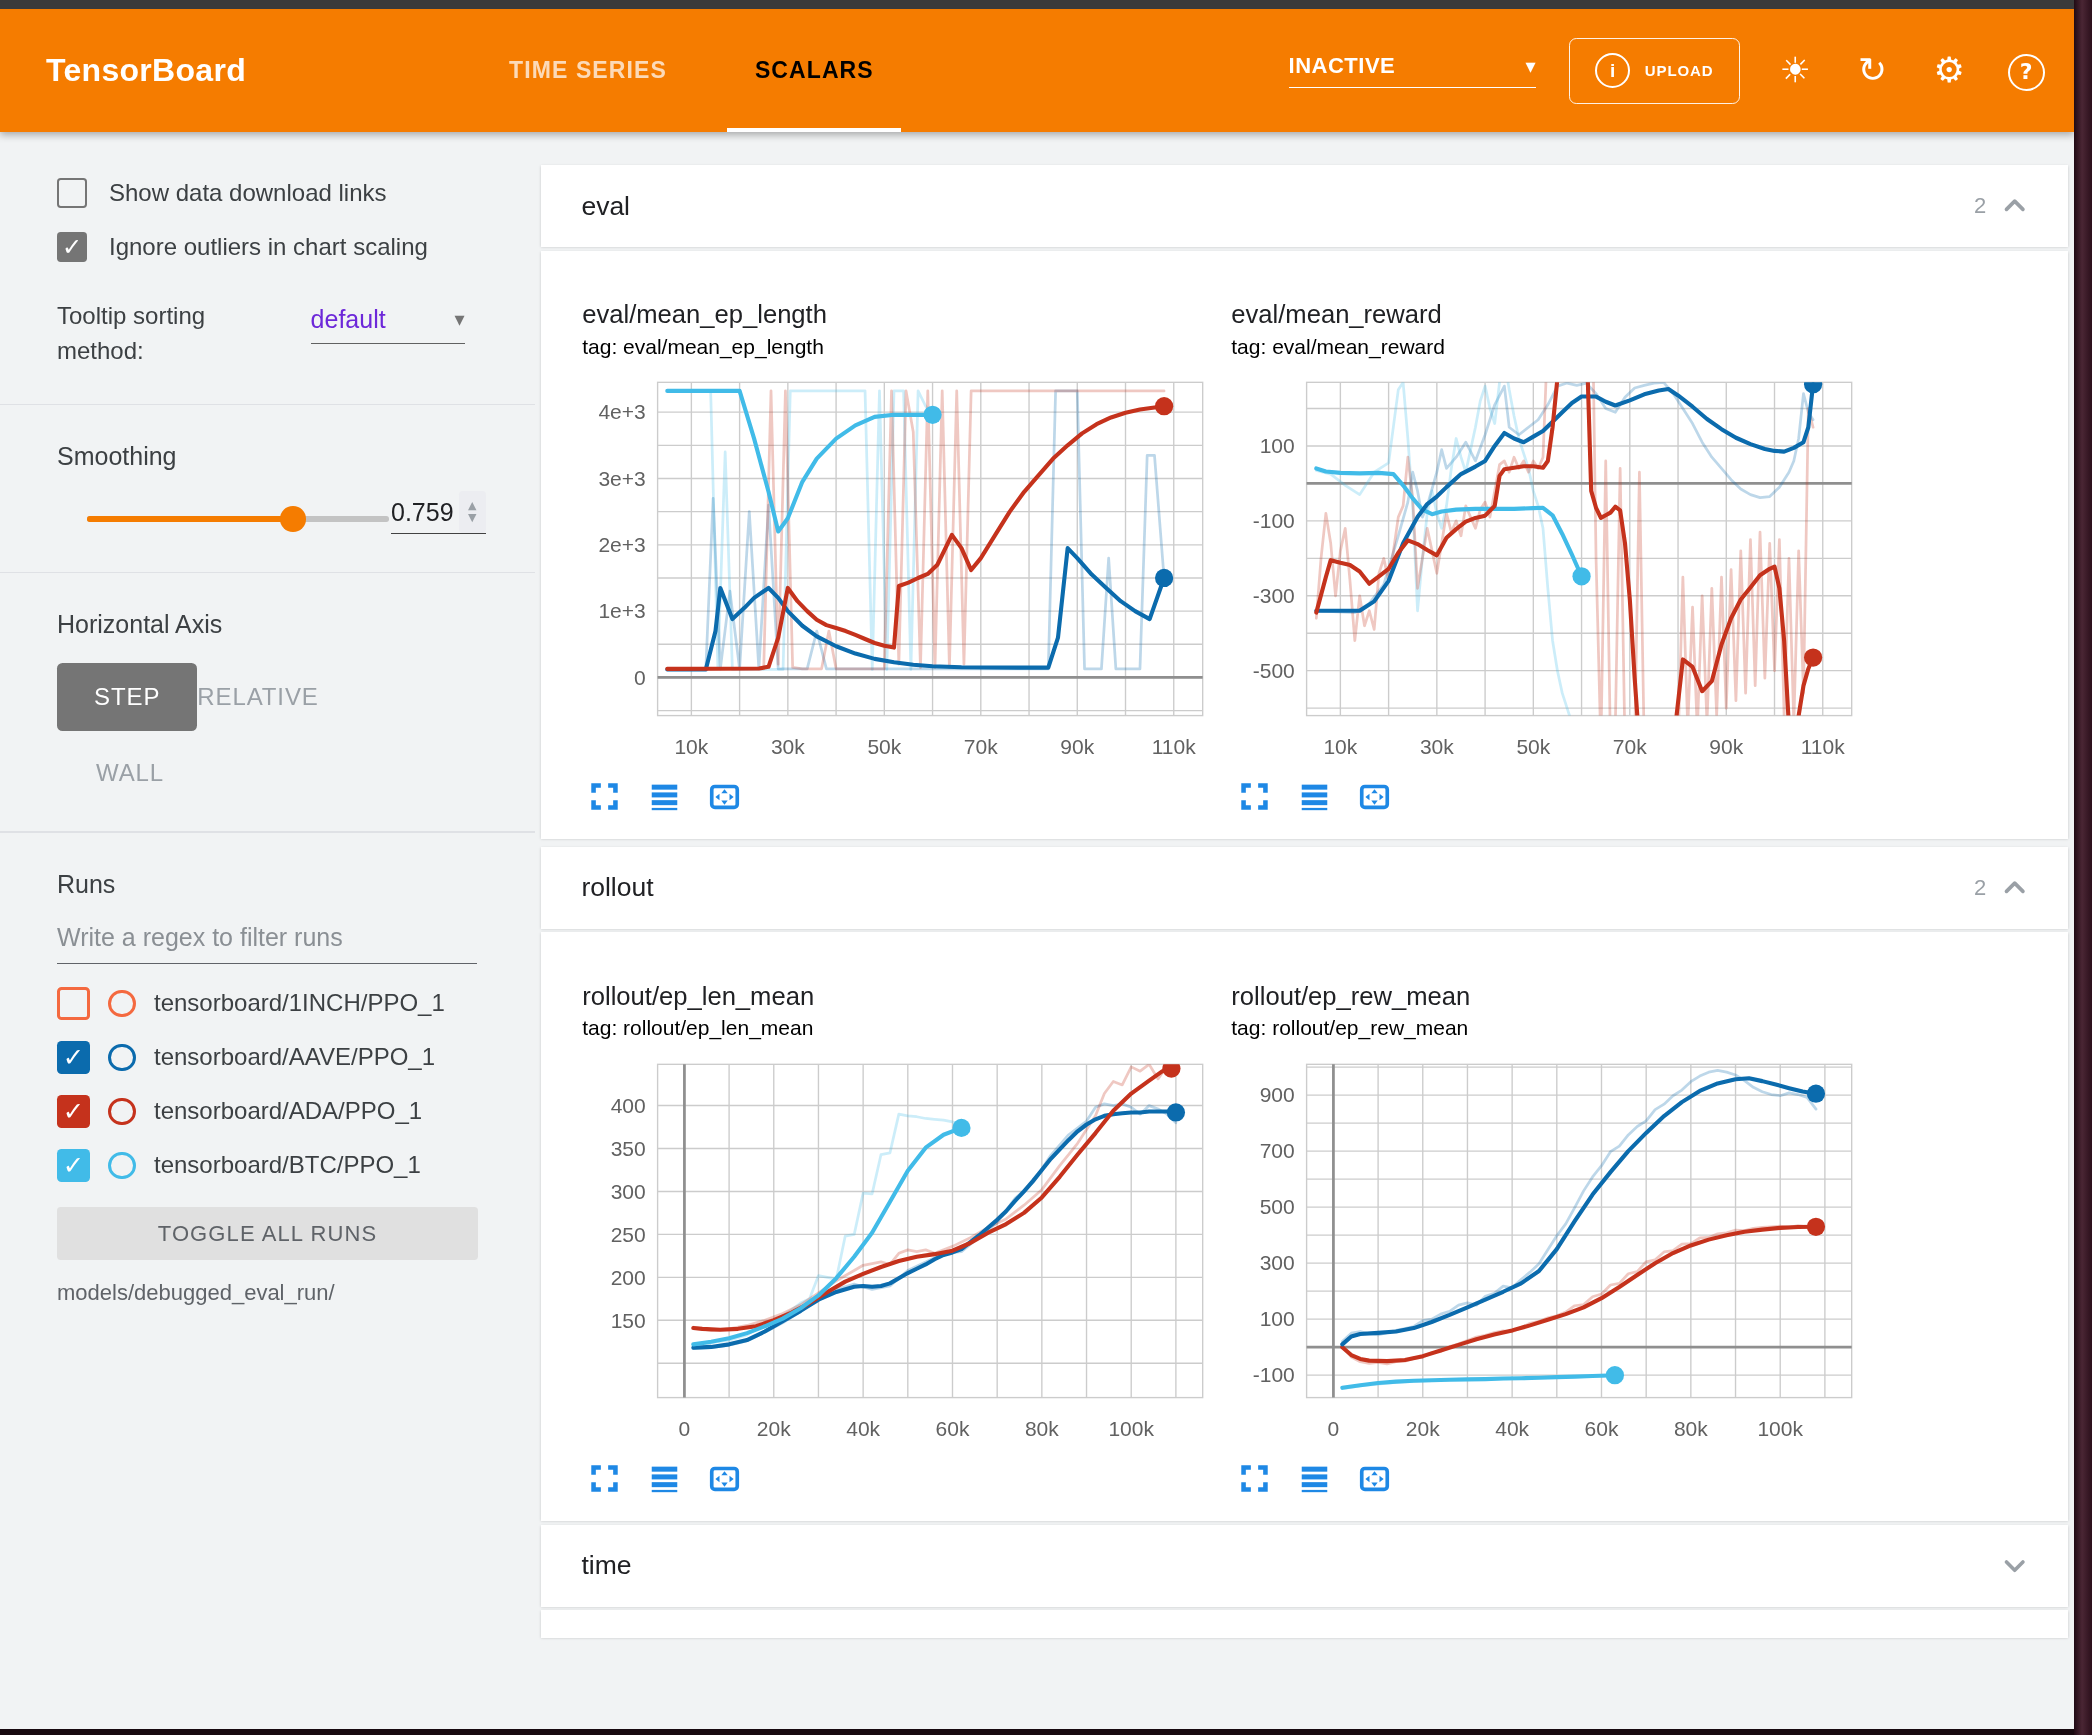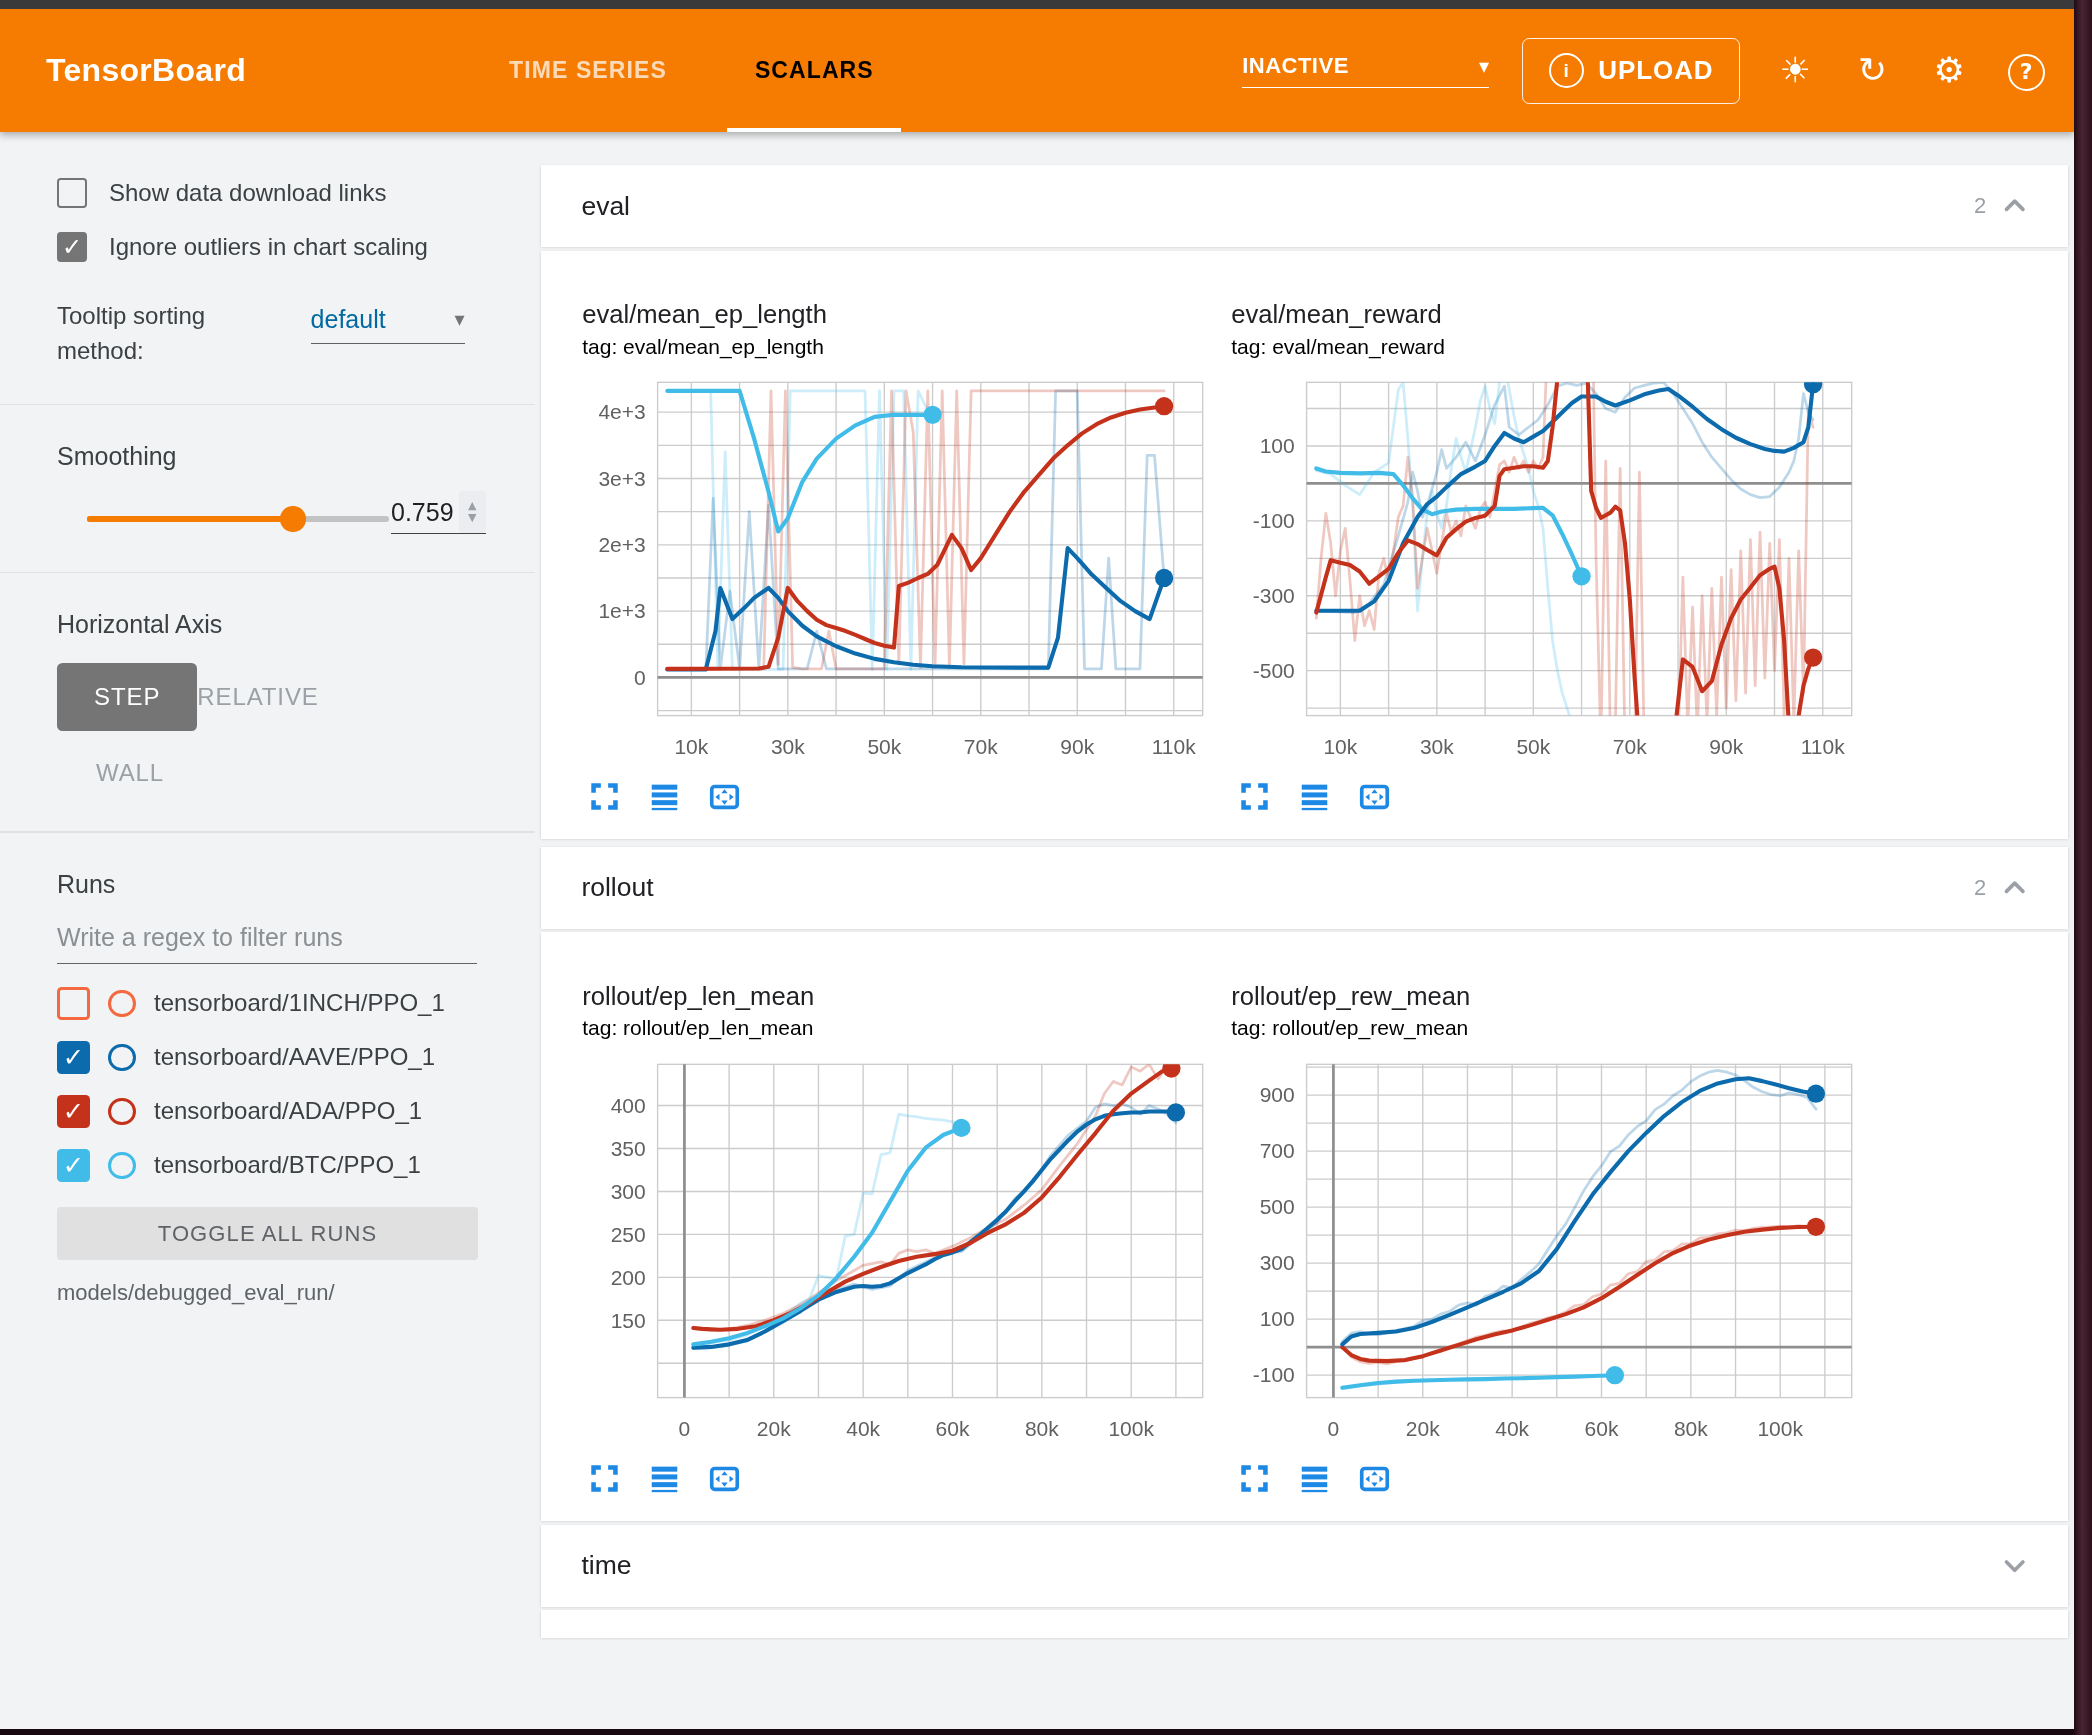--- a/index.html
+++ b/index.html
@@ -21,39 +21,39 @@
     color:rgba(255,255,255,.72);position:relative;cursor:pointer;}
   .tab.active{color:#000000;}
   .tab.active::after{content:"";position:absolute;left:16.4px;right:16.4px;bottom:0;height:3.7px;background:#fff;}
   .appbar-right{margin-left:auto;display:flex;align-items:center;gap:33px;margin-right:25.6px;}
   .status-select{display:flex;align-items:center;width:247px;border-bottom:1.8px solid #fff;
     padding-bottom:7.3px;justify-content:space-between;cursor:pointer;}
   .status-select .val{font-size:22px;font-weight:700;letter-spacing:0.5px;}
   .caret{font-size:20px;line-height:1;font-family:"DejaVu Sans",sans-serif;}
   .upload-btn{display:flex;align-items:center;gap:14.6px;border:1.8px solid rgba(255,255,255,.9);border-radius:7.3px;
     padding:14.6px 25.6px;cursor:pointer;}
-  .upload-btn .label{font-size:26px;font-weight:700;letter-spacing:0.9px;}
+  .upload-btn .label{font-size:15px;font-weight:700;letter-spacing:0.9px;}
   .circ-icon{display:inline-flex;align-items:center;justify-content:center;width:31px;height:31px;
     border:2.3px solid #fff;border-radius:50%;font-size:19px;font-weight:700;}
   .glyph-btn{font-family:"DejaVu Sans",sans-serif;font-size:35px;line-height:1;cursor:pointer;width:44px;text-align:center;}
 
   
   .sidebar{position:absolute;top:132px;left:0;width:535px;bottom:6.4px;overflow:hidden;}
   .side-row{display:flex;align-items:center;gap:22px;margin:0 0 0 57px;}
   .side-label{font-size:24px;color:#3c4043;white-space:nowrap;}
   .cb{width:30px;height:30px;border-radius:3.7px;flex:0 0 auto;box-sizing:border-box;cursor:pointer;
     display:flex;align-items:center;justify-content:center;}
   .cb.unchecked{border:2.7px solid #757575;background:transparent;}
   .cb.checked{background:#757575;}
   .cb .tick{color:#fff;font-size:24px;font-weight:700;font-family:"DejaVu Sans",sans-serif;line-height:1;}
   .tooltip-row{display:flex;margin:37px 0 0 57px;align-items:flex-start;}
   .tooltip-label{font-size:24px;color:#3c4043;width:228px;line-height:1.45;}
   .dropdown{margin-left:25.6px;width:154px;border-bottom:1.8px solid #616161;display:flex;justify-content:space-between;
     align-items:center;padding-bottom:9.1px;cursor:pointer;margin-top:5.5px;}
-  .dropdown .val{font-size:25px;color:#0369a1;}
+  .dropdown .val{font-size:25px;color:#6d28d9;}
   .dropdown .caret{color:#757575;}
   .divider{height:1.8px;background:#dfe1e5;margin-top:35px;}
   .section-label{font-size:25px;color:#3c4043;margin:37px 0 0 57px;}
   .slider-row{position:relative;height:58px;margin-top:18.3px;}
   .slider-track{position:absolute;left:87px;top:26.5px;width:302px;height:5.5px;background:#c3c3c3;border-radius:2.7px;cursor:pointer;}
   .slider-fill{position:absolute;left:0;top:0;height:5.5px;width:206px;background:#f57c00;border-radius:2.7px;}
   .slider-thumb{position:absolute;left:193px;top:-10px;width:25.6px;height:25.6px;border-radius:50%;background:#f57c00;cursor:grab;}
   .smooth-input{position:absolute;left:391px;top:1.8px;width:95px;border-bottom:1.8px solid #424242;display:flex;align-items:center;}
   .smooth-input .num{font-size:25px;color:#202124;flex:1;}
   .spinner{width:27.4px;height:42px;background:#ecedf1;border-radius:3.7px;display:flex;flex-direction:column;

